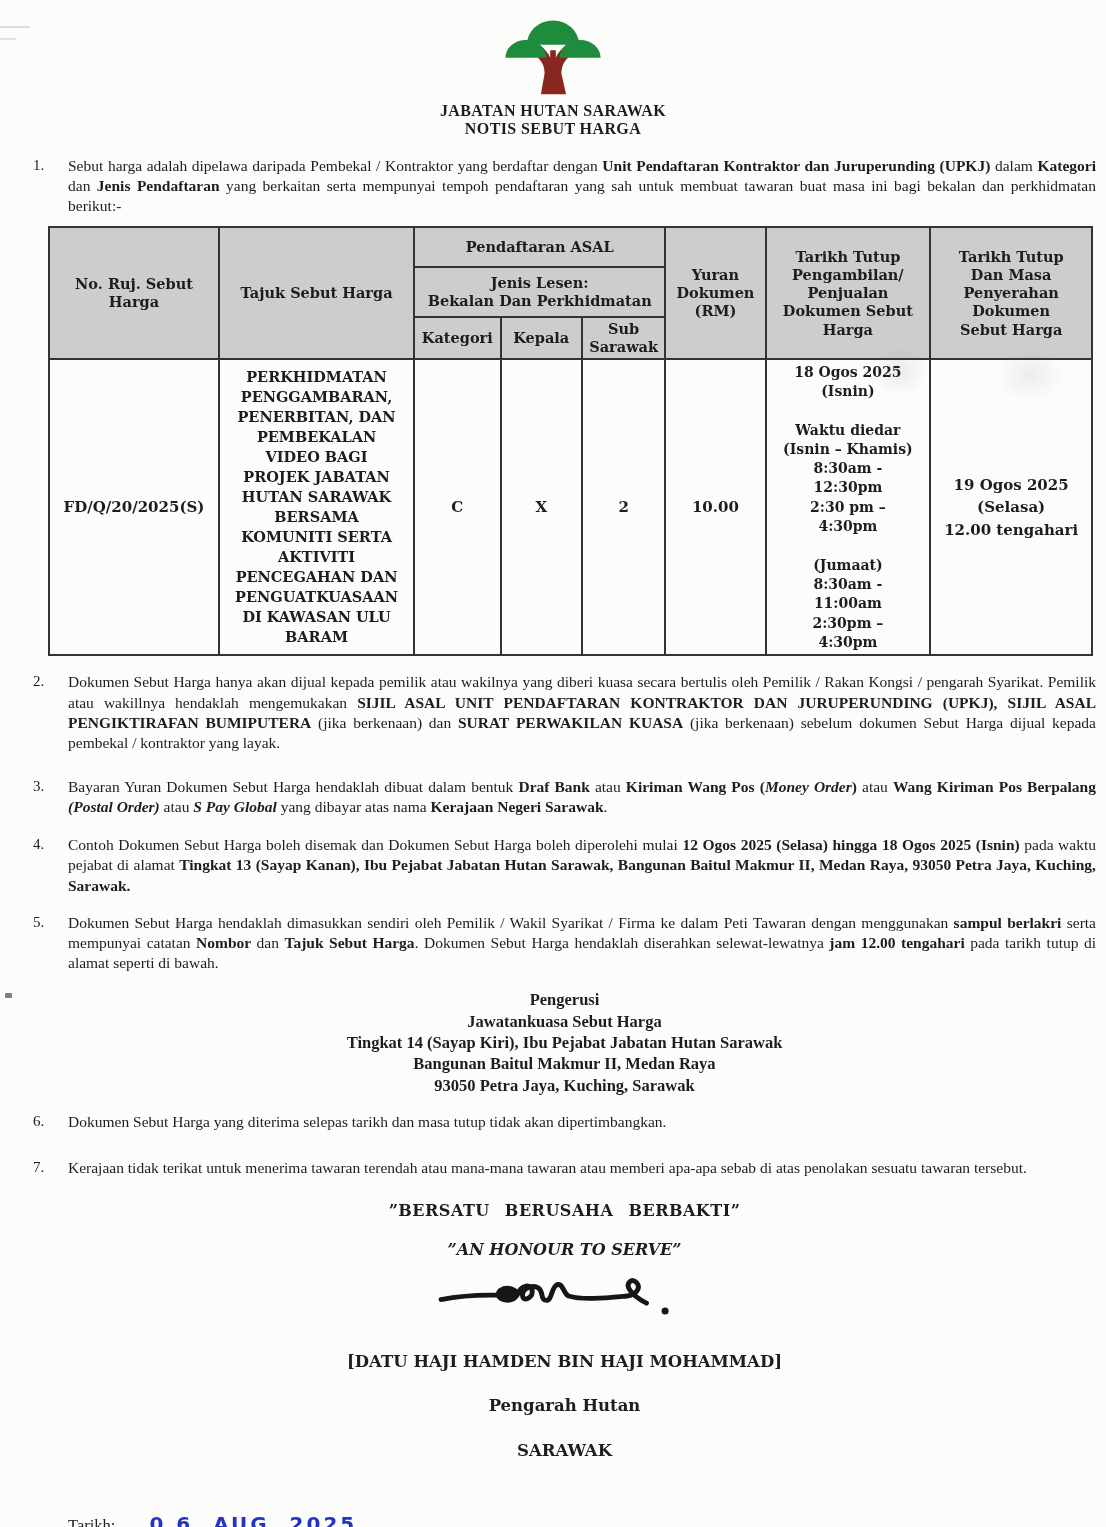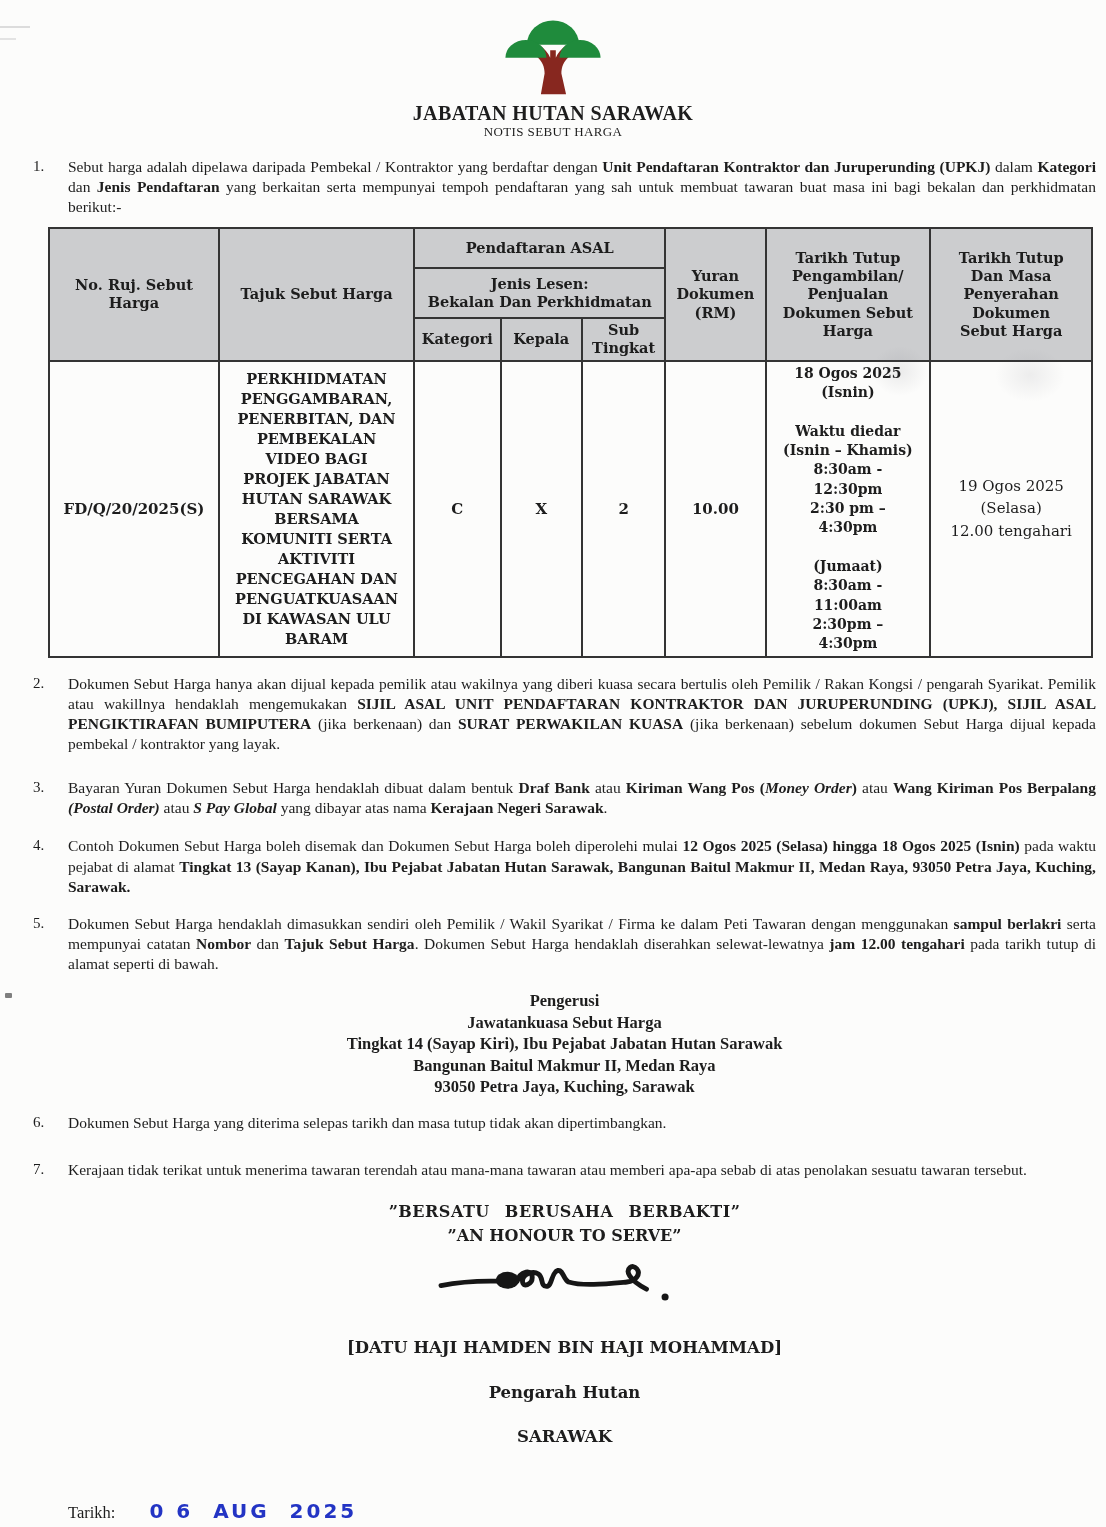--- a/index.html
+++ b/index.html
@@ -8,22 +8,22 @@
     width:1106px;height:1527px;
     margin:0 auto;
     background:#fcfcfb;
     font-family:"Liberation Serif",serif;
     color:#1d1d1d;
     overflow:hidden;
   }
   
   .logo-wrap{padding-top:12px;text-align:center;}
   .title-block{text-align:center;line-height:1.15;margin-top:2px;}
-  .title-block .org{font-weight:bold;font-size:20px;letter-spacing:.4px;}
-  .title-block .doc{font-weight:normal;font-size:13px;letter-spacing:.4px;}
+  .title-block .org{font-weight:bold;font-size:16px;letter-spacing:.4px;}
+  .title-block .doc{font-weight:bold;font-size:16px;letter-spacing:.4px;}
   
   .content{margin:0 10px 0 33px;}
   .para{display:grid;grid-template-columns:35px 1fr;font-size:15.5px;line-height:1.3;}
   .para .num{font-size:15px;}
   .para .ptext{text-align:justify;}
   
   table.quote{
     border-collapse:collapse;
     margin:10px 0 0 15px;
     width:1045px;
@@ -46,34 +46,34 @@
   tr.h1 th{height:34px;}
   tr.h2 th{height:44px;}
   tr.h3 th{height:36px;}
   td.cell-noruj{font-weight:bold;font-size:15px;}
   td.cell-tajuk{font-weight:bold;font-size:14.5px;line-height:1.38;white-space:pre-line;}
   td.cell-small{font-weight:bold;font-size:15px;}
   td.cell-pengambilan{
     font-weight:bold;font-size:14px;line-height:1.38;
     white-space:pre-line;vertical-align:top;padding-top:12px;
   }
-  td.cell-penyerahan{font-weight:normal;font-size:15px;line-height:1.5;white-space:pre-line;}
+  td.cell-penyerahan{font-weight:bold;font-size:15px;line-height:1.5;white-space:pre-line;}
   tr.body-row td{height:290px;}
   
   .address-block{
     text-align:center;font-weight:bold;font-size:16.5px;line-height:1.3;
     font-family:Liberation Serif, serif;
     white-space:pre-line;margin-top:16px;
   }
   .motto{
     text-align:center;font-weight:bold;
     font-family:"DejaVu Serif","Liberation Serif",serif;
   }
   .motto .m1{font-size:16px;word-spacing:9px;letter-spacing:.5px;}
-  .motto .m2{font-size:16px;margin-top:5px;}
+  .motto .m2{font-size:16px;font-style:italic;margin-top:20px;}
   .sig-wrap{text-align:center;margin-top:6px;}
   .sig-name{
     text-align:center;font-weight:bold;font-size:16.5px;line-height:1.35;
     font-family:"DejaVu Serif","Liberation Serif",serif;
     white-space:pre-line;margin-top:-2px;
   }
   
   .date-row{margin:28px 0 0 68px;display:flex;align-items:baseline;gap:34px;}
   .date-label{font-size:16.5px;}
   .date-stamp{
@@ -156,21 +156,21 @@
 Sebut Harga</th>
         </tr>
         <tr class="h2">
           <th colspan="3">Jenis Lesen:
 Bekalan Dan Perkhidmatan</th>
         </tr>
         <tr class="h3">
           <th>Kategori</th>
           <th>Kepala</th>
           <th>Sub
-Tingkat</th>
+Sarawak</th>
         </tr>
       </thead>
       <tbody>
         <tr class="body-row">
           <td class="cell-noruj">FD/Q/20/2025(S)</td>
           <td class="cell-tajuk">PERKHIDMATAN
 PENGGAMBARAN,
 PENERBITAN, DAN
 PEMBEKALAN
 VIDEO BAGI

